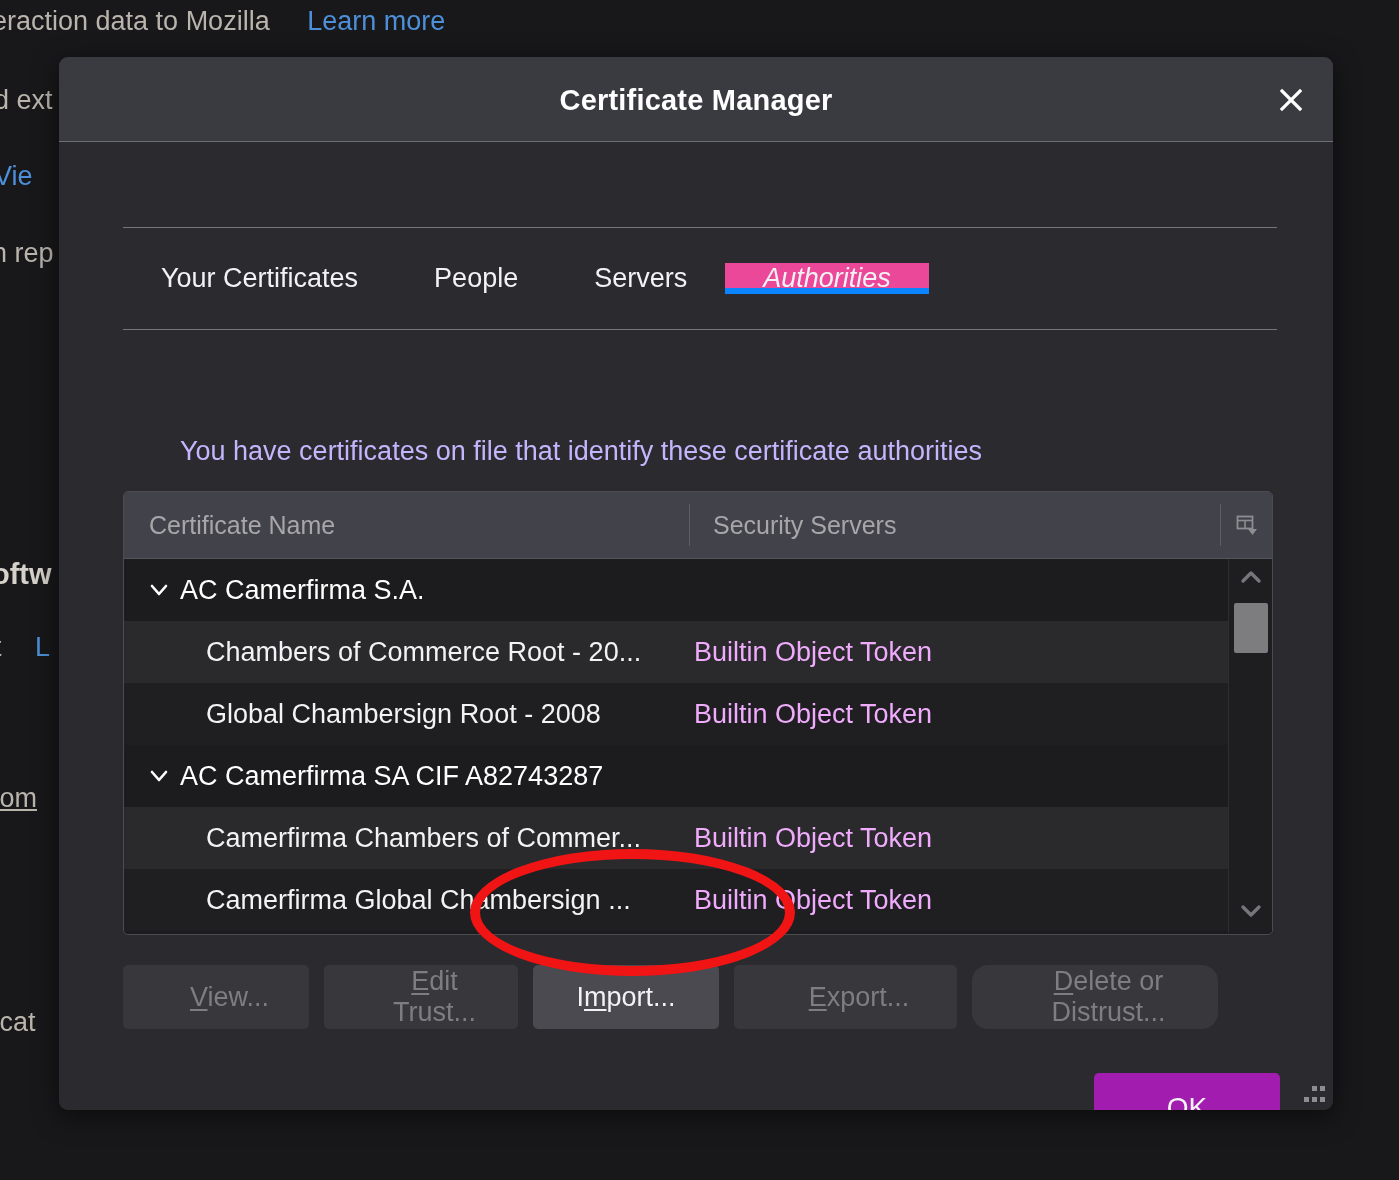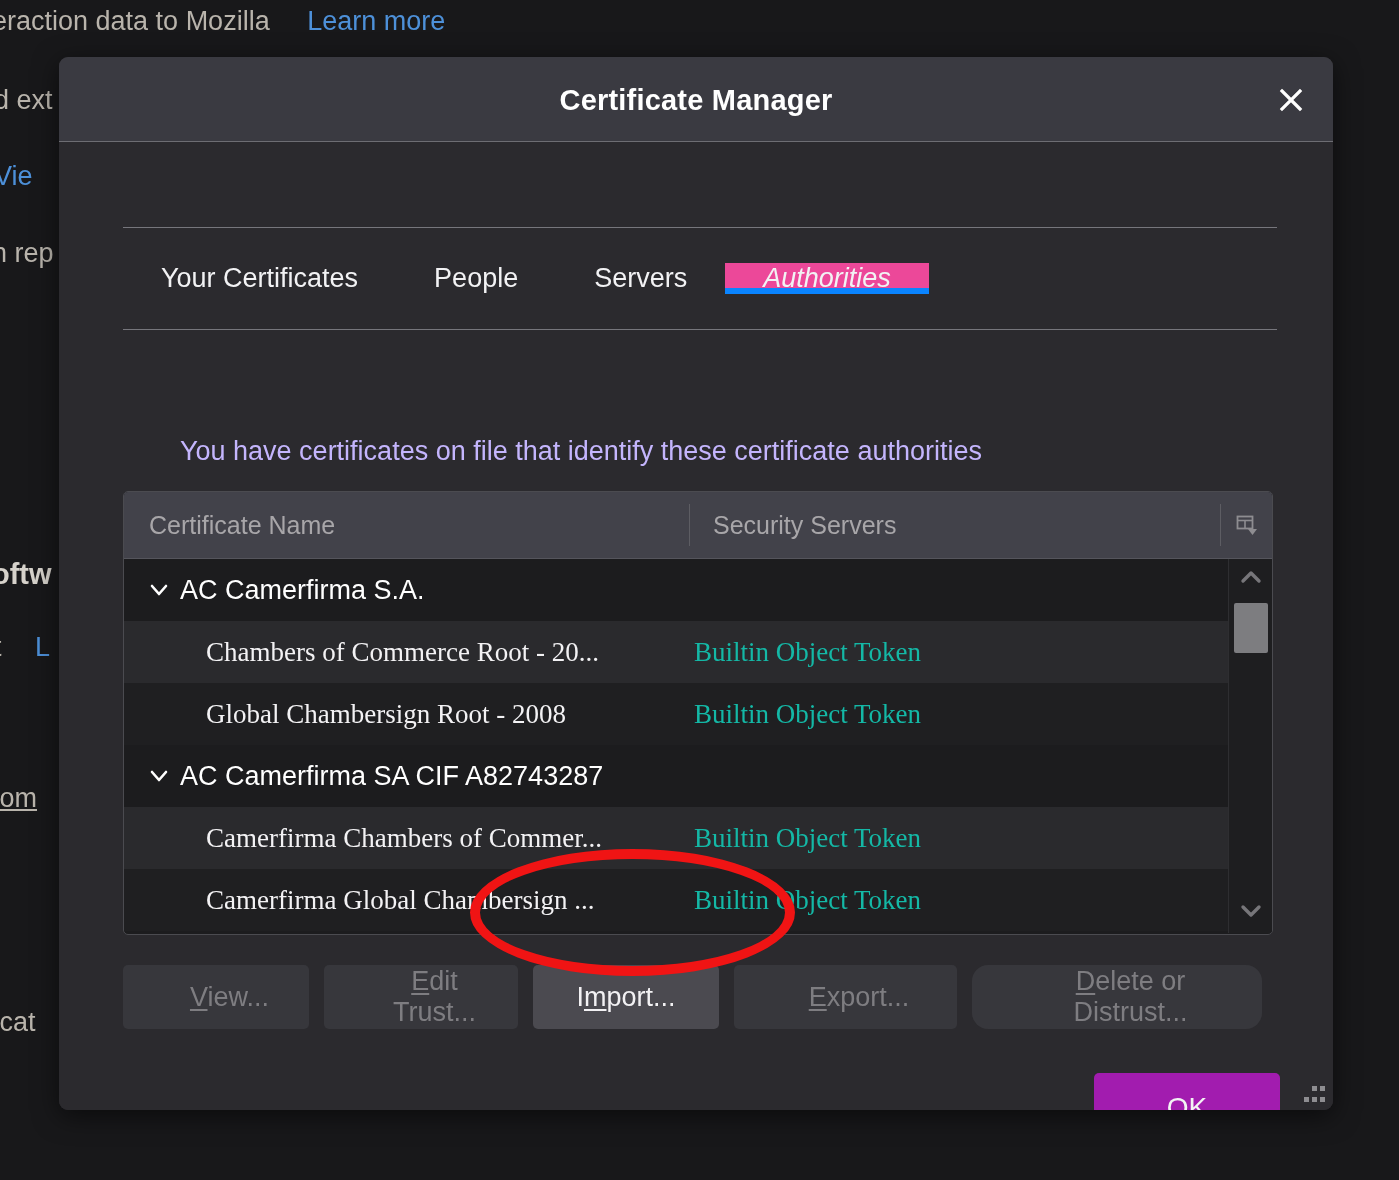--- a/index.html
+++ b/index.html
@@ -164,34 +164,34 @@
     color: #ffffff;
     font-size: 27px;
     cursor: pointer;
   }
   .row.group .twisty {
     width: 34px;
     display: inline-flex;
     align-items: center; justify-content: center;
     margin-right: 4px;
   }
-  .row.leaf { cursor: pointer; font-family: Liberation Serif, serif; }
+  .row.leaf { cursor: pointer; }
   .row.leaf.odd { background: #2a2a2d; }
   .row.leaf.even { background: #1f1f21; }
   .cell-name {
     width: 566px;
     padding-left: 82px;
     color: #f3f2f4;
     font-size: 27px;
     overflow: hidden;
   }
   .cell-device {
     flex: 1 1 auto;
     padding-left: 4px;
-    color: #14b8a6;
+    color: #f0abfc;
     font-size: 27px;
     overflow: hidden;
   }
 
   
   #list-scrollbar {
     position: absolute;
     right: 0; top: 0; bottom: 0;
     width: 44px;
     background: #1e1e20;
@@ -234,21 +234,21 @@
     padding: 0 18px;
   }
   .btn.disabled { color: #7e7d81; cursor: default; padding-left: 45px; }
   .btn.primaryish { background: #4b4a50; }
   .btn u { text-underline-offset: 3px; }
 
   #btn-view { width: 186px; }
   #btn-edit-trust { width: 194px; }
   #btn-import { width: 186px; }
   #btn-export { width: 223px; }
-  #btn-delete { width: 290px; border-radius: 16px; }
+  #btn-delete { width: 246px; border-radius: 16px; }
 
   #ok-button {
     position: absolute;
     right: 53px; top: 931px;
     width: 186px; height: 70px;
     background: #a21caf;
     border: none;
     border-radius: 5px;
     color: #f3f2f4;
     font-family: "Liberation Sans", sans-serif;

